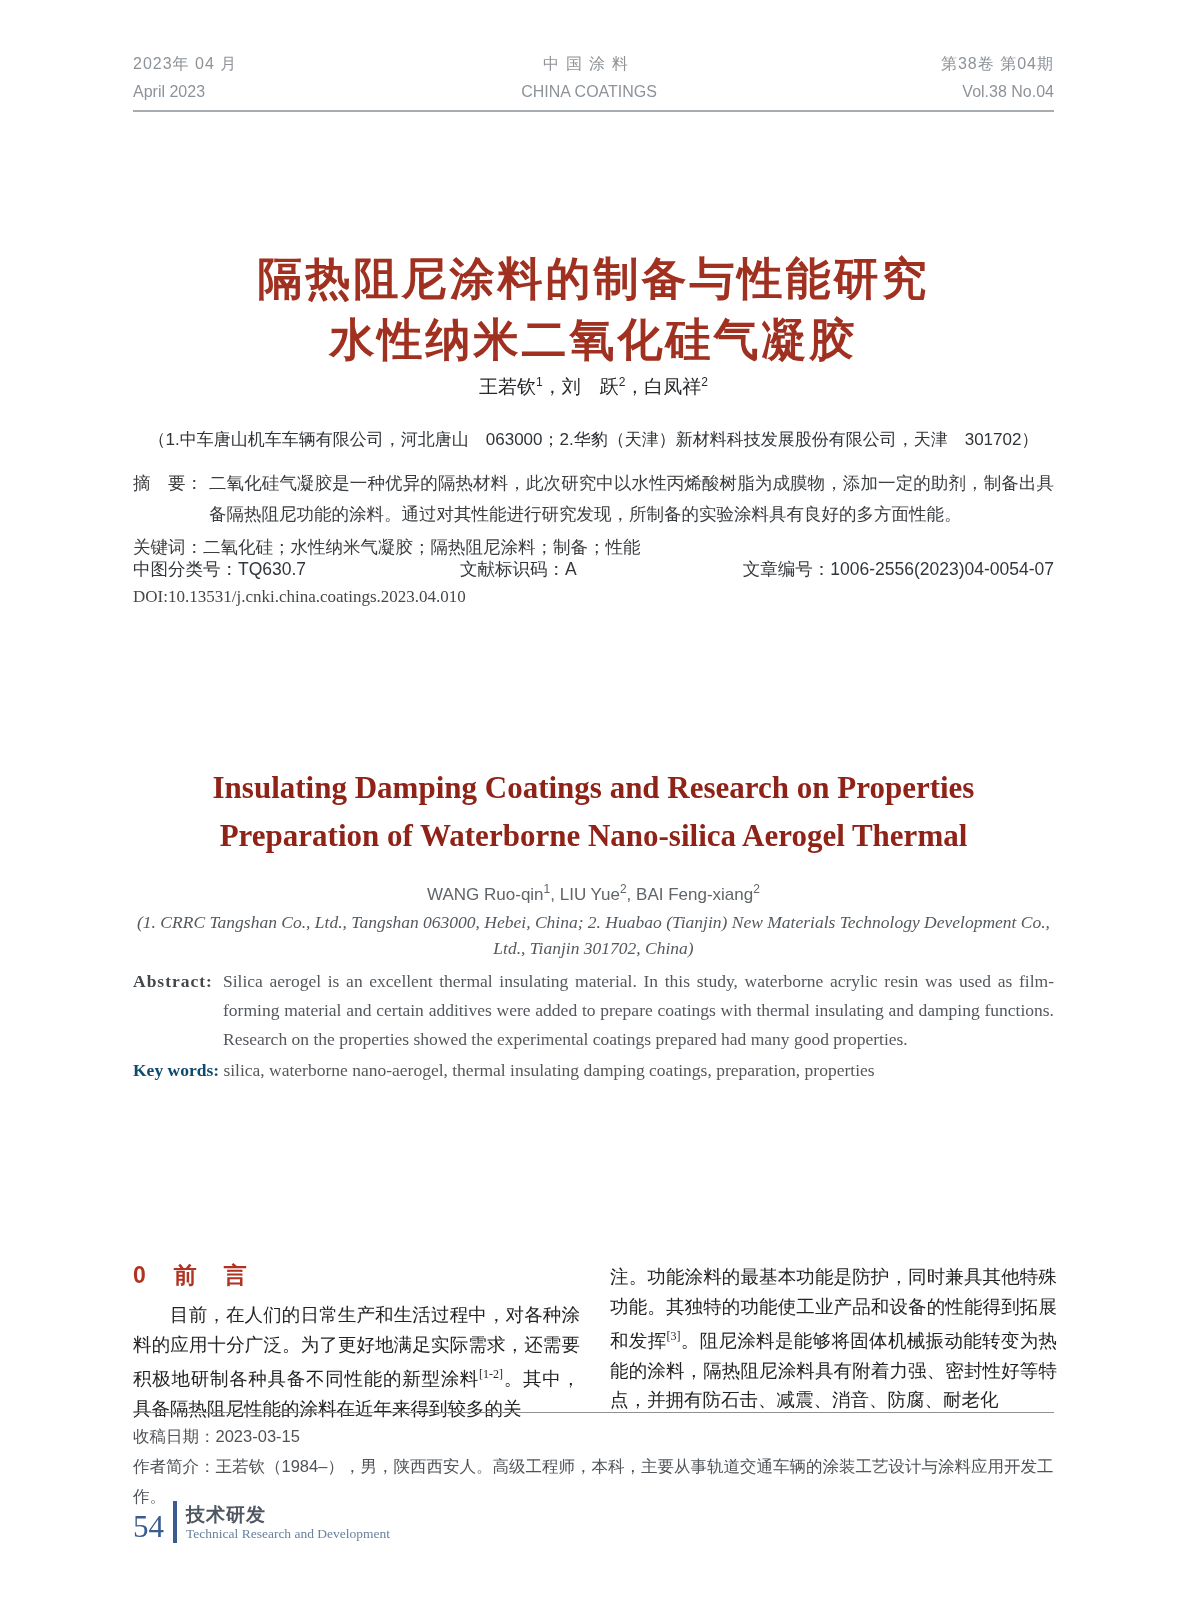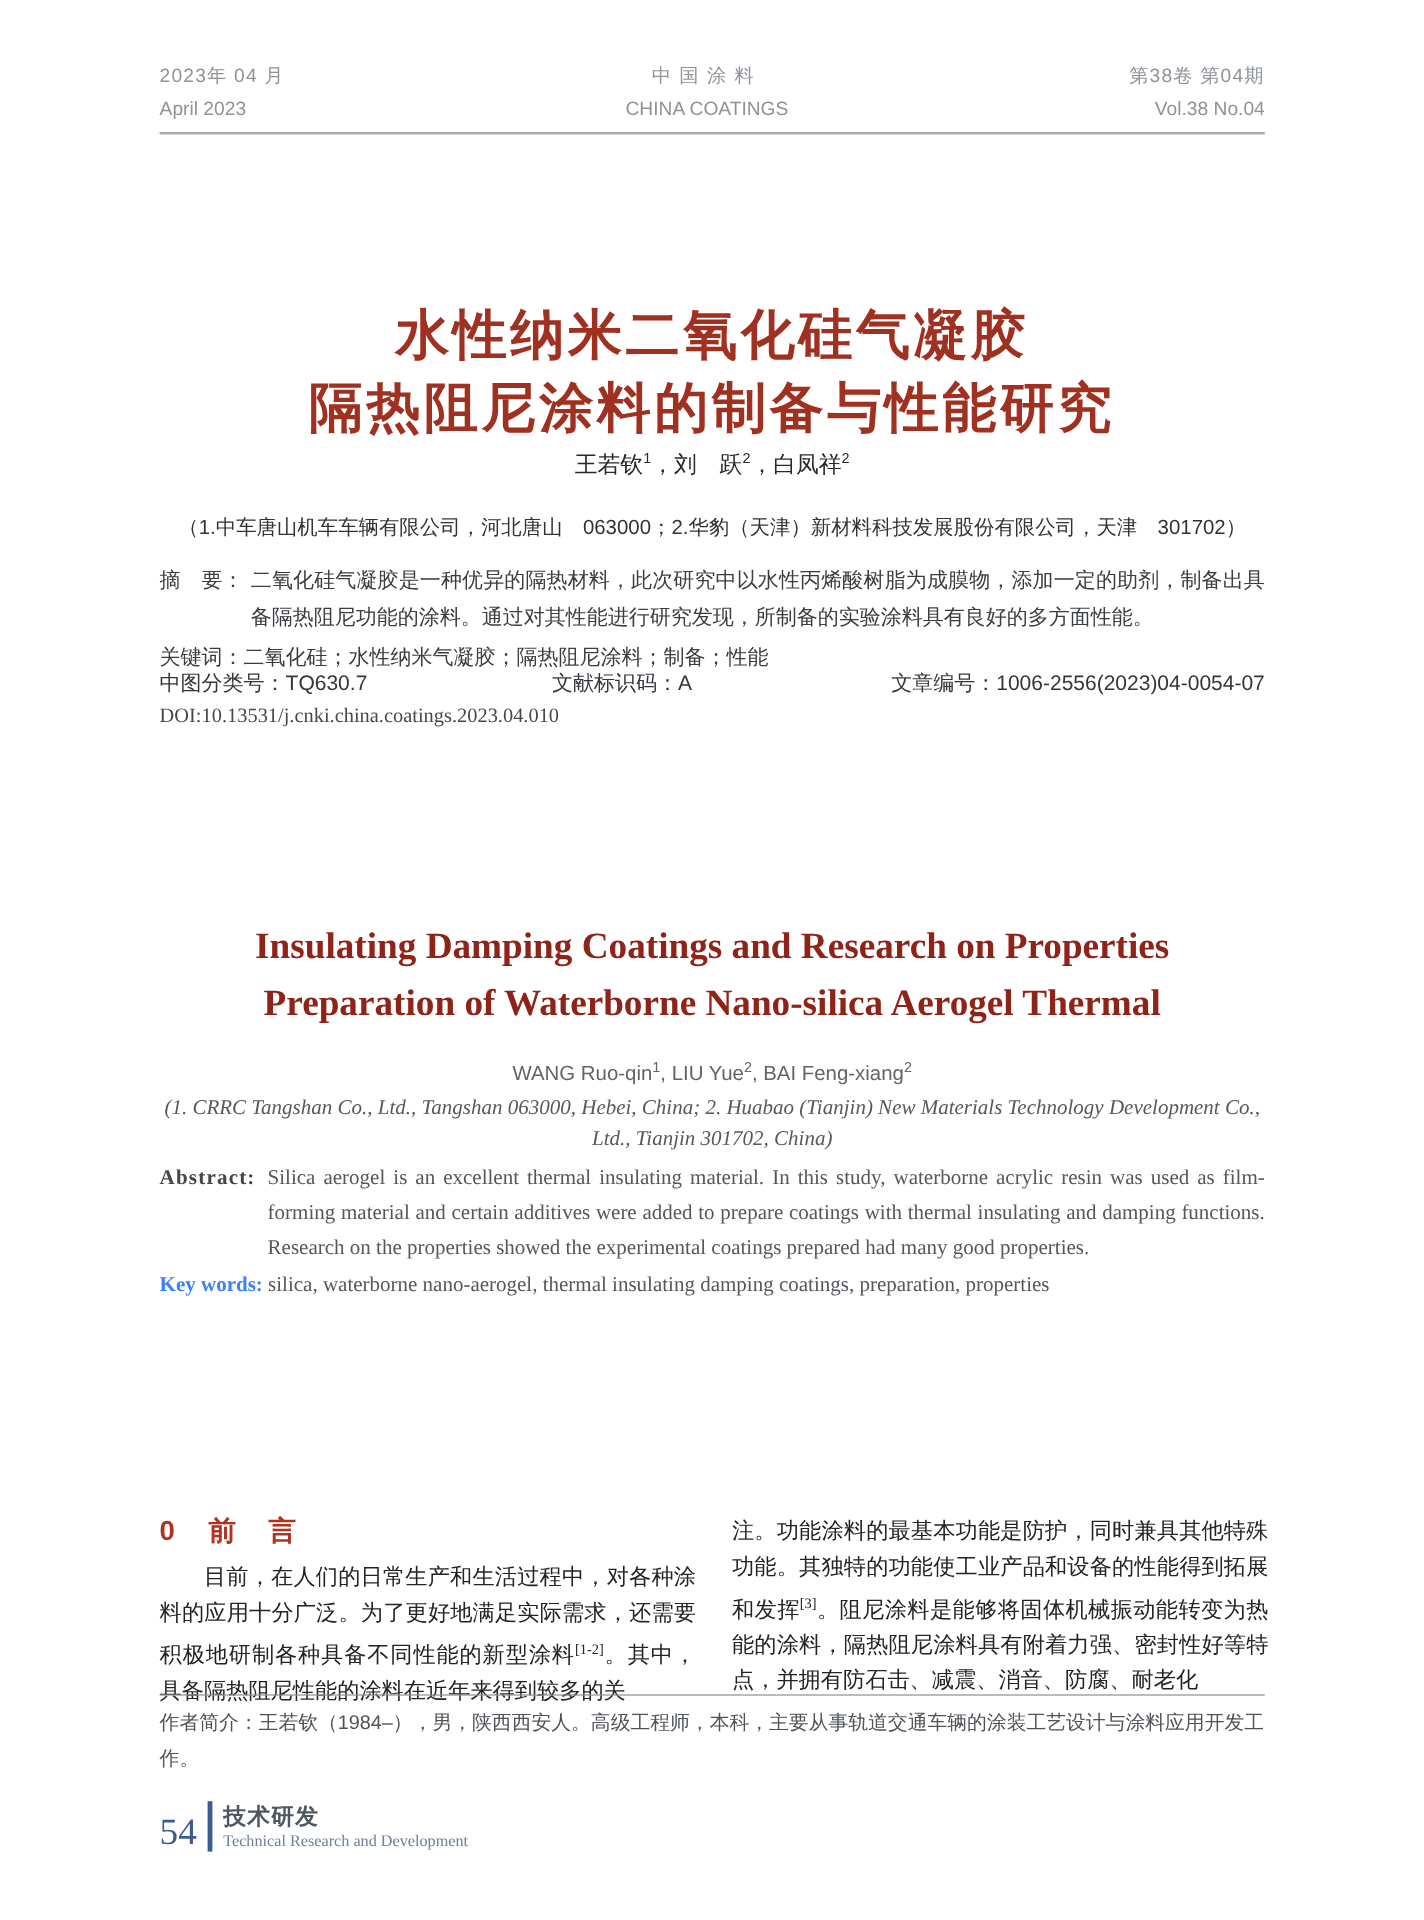--- a/index.html
+++ b/index.html
@@ -52,21 +52,21 @@
               font-family:"Liberation Serif","DejaVu Serif",serif; font-style:italic;
               font-size:17.5px; line-height:26px; color:#55595D; }
 
   
   .abs-en { position:absolute; left:133px; width:921px; top:967px;
             font-family:"Liberation Serif","DejaVu Serif",serif;
             font-size:17.5px; line-height:29px; color:#54585C; }
   .abstract-en { position:relative; padding-left:90px; text-align:justify; }
   .abstract-en .lab { position:absolute; left:0; top:0; font-weight:bold; letter-spacing:1px; color:#43474A; }
   .keywords-en { margin-top:2px; }
-  .keywords-en .lab { font-weight:bold; color:#3b82f6; }
+  .keywords-en .lab { font-weight:bold; color:#0c4a6e; }
 
   
   .columns { position:absolute; left:133px; width:924px; top:1236px; display:flex; gap:30px; }
   .col { width:447px; }
   .sec { margin:24px 0 10px; font-size:23px; font-weight:bold; color:#B03322; }
   .sec-num { margin-right:28px; }
   .sec-title { letter-spacing:2px; }
   .body-p { font-family:"Liberation Serif","DejaVu Serif",serif; font-size:18.5px;
             line-height:29.5px; text-align:justify; color:#232323; }
   .indent { text-indent:2em; }
@@ -101,22 +101,22 @@
       <div class="en">CHINA COATINGS</div>
     </div>
     <div class="hdr-col right">
       <div class="cn">第38卷 第04期</div>
       <div class="en">Vol.38  No.04</div>
     </div>
   </div>
   <div class="hdr-rule"></div>
 
   <h1 class="title-cn">
+    <div>隔热阻尼涂料的制备与性能研究</div>
     <div>水性纳米二氧化硅气凝胶</div>
-    <div>隔热阻尼涂料的制备与性能研究</div>
   </h1>
 
   <div class="authors-cn">
     <span>王若钦</span><sup>1</sup><span>，</span><span>刘　跃</span><sup>2</sup><span>，</span><span>白凤祥</span><sup>2</sup>
   </div>
 
   <div class="affil-cn">（1.中车唐山机车车辆有限公司，河北唐山　063000；2.华豹（天津）新材料科技发展股份有限公司，天津　301702）</div>
 
   <div class="abs-blk">
     <div class="abstract-cn">
@@ -172,20 +172,23 @@
     <div class="col col-right">
       <p class="body-p">
         <span>注。功能涂料的最基本功能是防护，同时兼具其他特殊功能。其独特的功能使工业产品和设备的性能得到拓展和发挥</span><sup class="ref">[3]</sup><span>。阻尼涂料是能够将固体机械振动能转变为热能的涂料，隔热阻尼涂料具有附着力强、密封性好等特点，并拥有防石击、减震、消音、防腐、耐老化</span>
       </p>
     </div>
   </div>
 
   <div class="fn-rule"></div>
   <div class="footnote">
     <div>
+      <span>收稿日期：</span><span>2023-03-15</span>
+    </div>
+    <div>
       <span>作者简介：</span><span>王若钦（1984–），男，陕西西安人。高级工程师，本科，主要从事轨道交通车辆的涂装工艺设计与涂料应用开发工作。</span>
     </div>
   </div>
 
   <div class="pfooter">
     <div class="pnum">54</div>
     <div class="pbar"></div>
     <div>
       <div class="pcol-cn">技术研发</div>
       <div class="pcol-en">Technical Research and Development</div>

